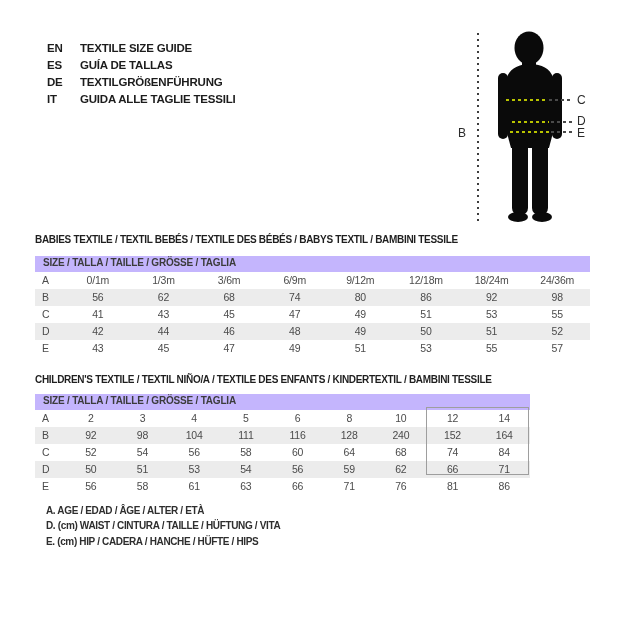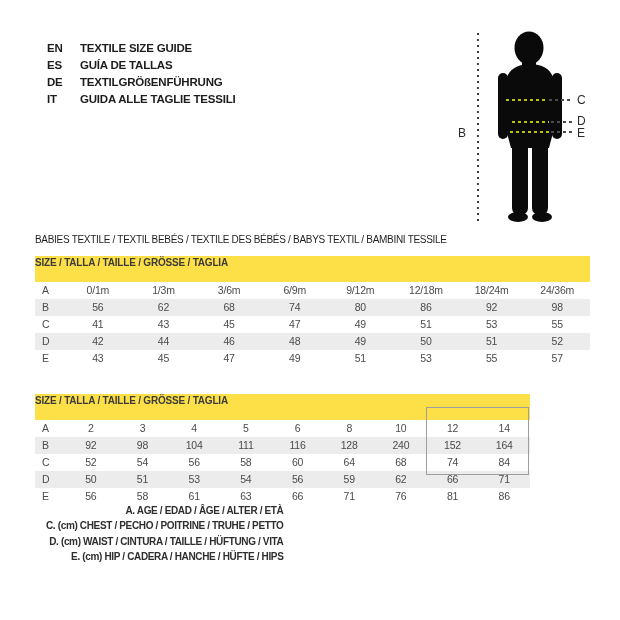--- a/index.html
+++ b/index.html
@@ -13,36 +13,36 @@
   .lang-row .code{display:inline-block;width:33px;}
   
   .fig-svg{position:absolute;left:492px;top:31px;width:76px;height:192px;z-index:1;}
   .dash-v{position:absolute;width:2px;z-index:2;
     background:repeating-linear-gradient(180deg,#3d3d3d 0 2px,transparent 2px 6px);}
   .dash-h{position:absolute;height:2px;z-index:3;}
   .dash-yellow{background:repeating-linear-gradient(90deg,#b9c400 0 3px,transparent 3px 6px);}
   .dash-gray{background:repeating-linear-gradient(90deg,#4a4a4a 0 3px,transparent 3px 6px);}
   .fig-label{position:absolute;font-size:12px;color:#2b2b2b;z-index:4;line-height:12px;}
   
-  .tbl-title{position:absolute;font-size:10px;font-weight:400;letter-spacing:-0.3px;
+  .tbl-title{position:absolute;font-size:10px;font-weight:700;letter-spacing:-0.3px;
     color:#1f1f1f;white-space:nowrap;}
   
   .table{position:absolute;font-size:10.5px;color:#4b4b4b;}
-  .thead{height:26px;line-height:13px;background:#fde047;color:#3b3b3b;font-weight:700;
-    font-size:10px;letter-spacing:-0.2px;}
+  .thead{height:16px;line-height:13px;background:#c4b5fd;color:#3b3b3b;font-weight:700;
+    font-size:10px;padding-left:8px;letter-spacing:-0.2px;}
   .trow{display:flex;height:17px;line-height:17px;}
   .trow.alt{background:#ececec;}
   .cell{flex:1;text-align:center;letter-spacing:-0.2px;}
   .cell.label{flex:0 0 30px;text-align:left;padding-left:7px;box-sizing:border-box;}
   .hl-box{position:absolute;left:391px;top:13px;width:103px;height:68px;
     border:1px solid #9e9e9e;box-sizing:border-box;pointer-events:none;}
   
   .legend{position:absolute;left:46px;top:503px;font-size:10px;font-weight:700;
     letter-spacing:-0.35px;color:#2e2e2e;line-height:15.4px;white-space:nowrap;}
-  .legend span{display:block;text-align:right;}
+  .legend span{display:block;}
 </style>
 </head>
 <body>
 
 <div id="canvas">
 
   <div class="lang-block">
     <div class="lang-row">
       <span class="code">EN</span><span>TEXTILE SIZE GUIDE</span>
     </div>
@@ -141,20 +141,21 @@
           <div class="cell">47</div>
           <div class="cell">49</div>
           <div class="cell">51</div>
           <div class="cell">53</div>
           <div class="cell">55</div>
           <div class="cell">57</div>
         </div>
       </div>
   </div>
 
+  <div class="tbl-title" style="left:35px;top:374px;">CHILDREN'S TEXTILE / TEXTIL NIÑO/A / TEXTILE DES ENFANTS / KINDERTEXTIL / BAMBINI TESSILE</div>
   <div class="table" id="children-table" style="left:35px;top:394px;width:495px;">
     <div class="thead">SIZE / TALLA / TAILLE / GRÖSSE / TAGLIA</div>
     <div class="rows">
         <div class="trow">
           <div class="cell label">A</div>
           <div class="cell">2</div>
           <div class="cell">3</div>
           <div class="cell">4</div>
           <div class="cell">5</div>
           <div class="cell">6</div>
@@ -210,18 +211,17 @@
           <div class="cell">76</div>
           <div class="cell">81</div>
           <div class="cell">86</div>
         </div>
       </div>
     <div class="hl-box"></div>
   </div>
 
   <div class="legend">
     <span>A. AGE / EDAD / ÂGE / ALTER / ETÀ</span>
-    <span>C. (cm) CHEST / PECHO / POITRINE / TRUHE / PETTO</span>
     <span>D. (cm) WAIST / CINTURA / TAILLE / HÜFTUNG / VITA</span>
     <span>E. (cm) HIP / CADERA / HANCHE / HÜFTE / HIPS</span>
   </div>
 
 </div>
 
 </body></html>

